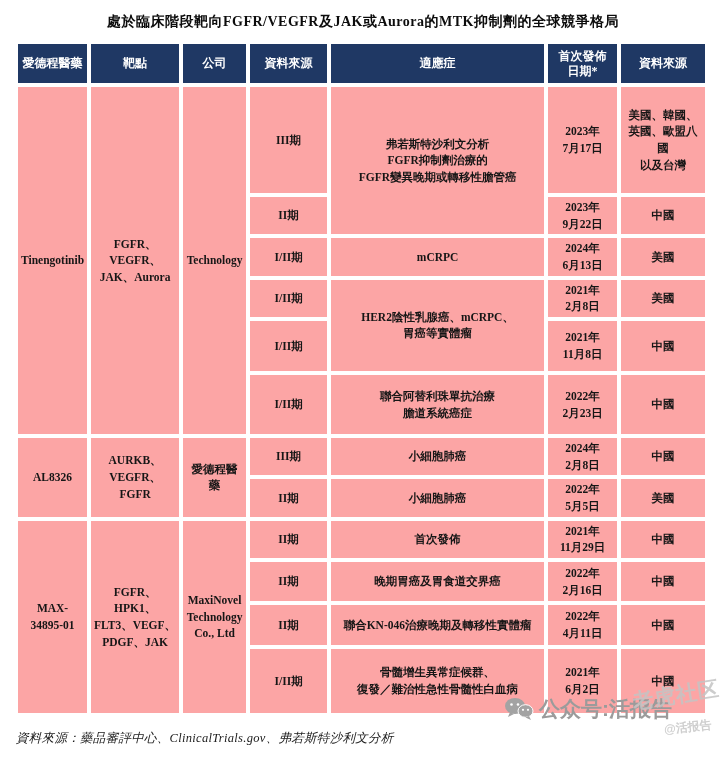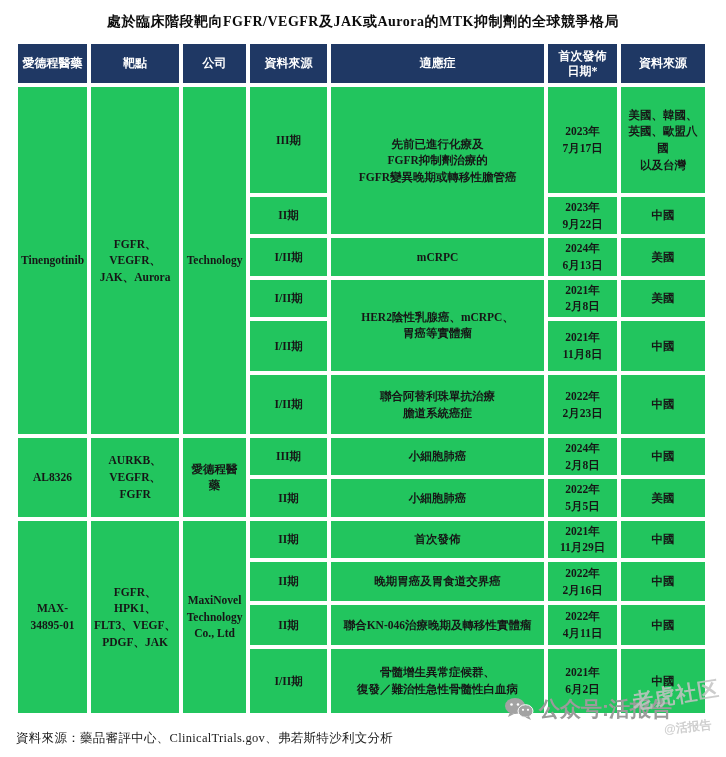--- a/index.html
+++ b/index.html
@@ -31,34 +31,35 @@
     font-size:12px;
     font-weight:bold;
     height:37px;
     line-height:1.25;
     white-space:pre-line;
     padding:1px 2px;
     text-align:center;
     vertical-align:middle;
   }
   td{
-    background:#22c55e;
+    background:#fca5a5;
     color:#161616;
     font-size:11.5px;
     font-weight:bold;
     text-align:center;
     vertical-align:middle;
     white-space:pre-line;
     line-height:1.45;
     padding:2px 3px;
   }
   .footer-source{
     position:absolute;
     left:16px;
     bottom:10px;
+    font-style:italic;
     font-size:12.5px;
     color:#1c1c1c;
     letter-spacing:.3px;
   }
   .watermark{
     position:absolute;
     right:6px;
     bottom:18px;
     width:216px;
     height:58px;
@@ -126,21 +127,21 @@
       <th>資料來源</th>
     </tr>
   </thead>
   <tbody>
     <tr style="height:106px">
       <td rowspan="6">Tinengotinib</td>
       <td rowspan="6">FGFR、VEGFR、
 JAK、Aurora</td>
       <td rowspan="6">Technology</td>
       <td>III期</td>
-      <td rowspan="2">先前已進行化療及
+      <td rowspan="2">弗若斯特沙利文分析
 FGFR抑制劑治療的
 FGFR變異晚期或轉移性膽管癌</td>
       <td>2023年
 7月17日</td>
       <td>美國、韓國、
 英國、歐盟八國
 以及台灣</td>
     </tr>
     <tr style="height:32px">
       <td>II期</td>

